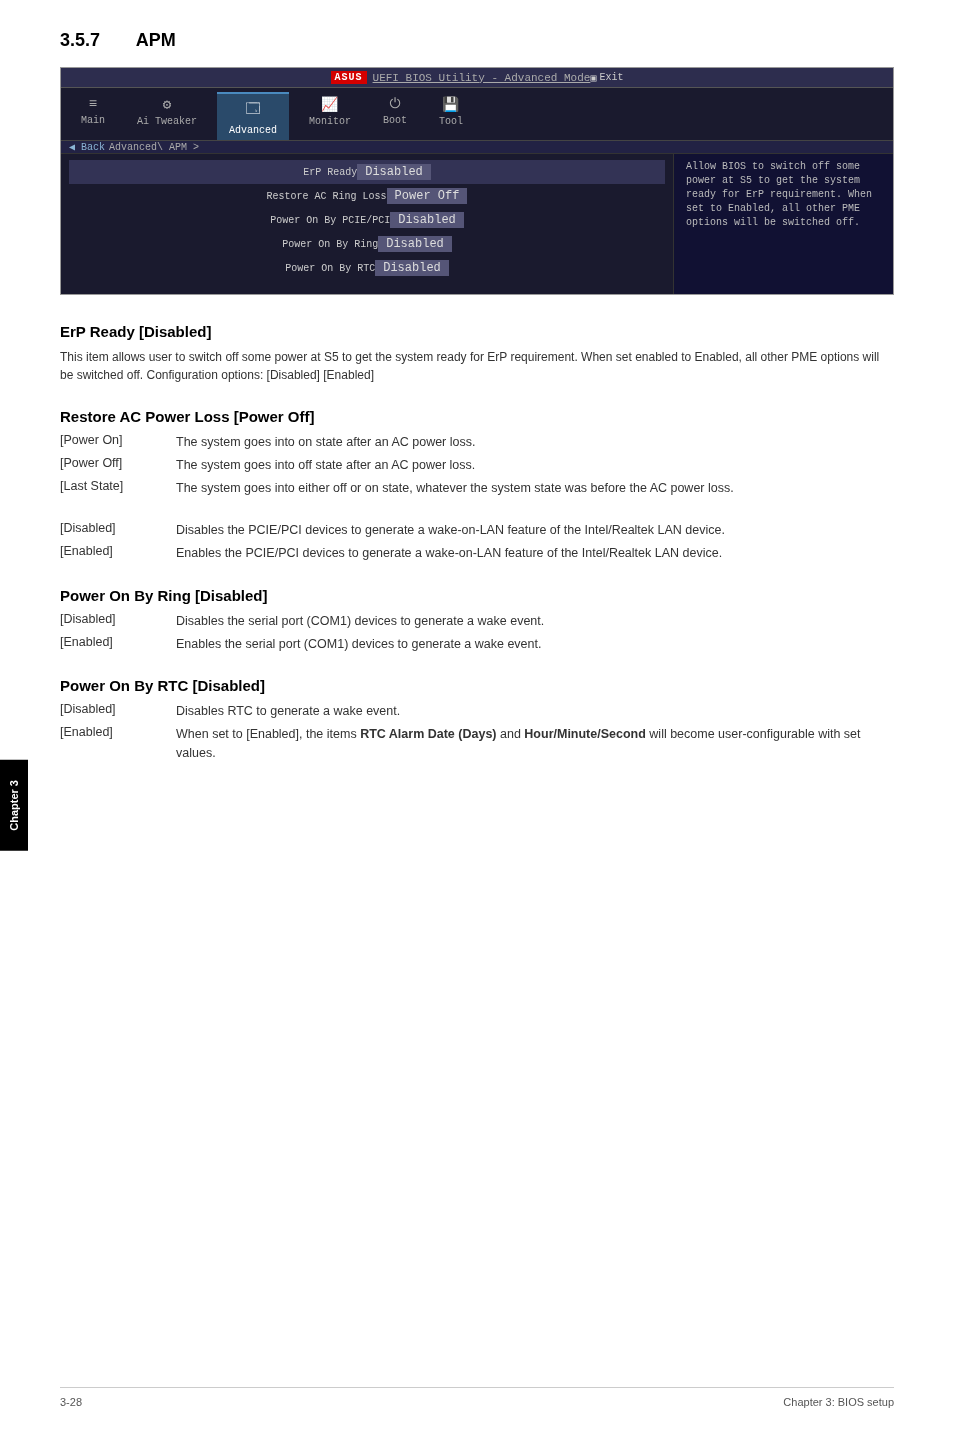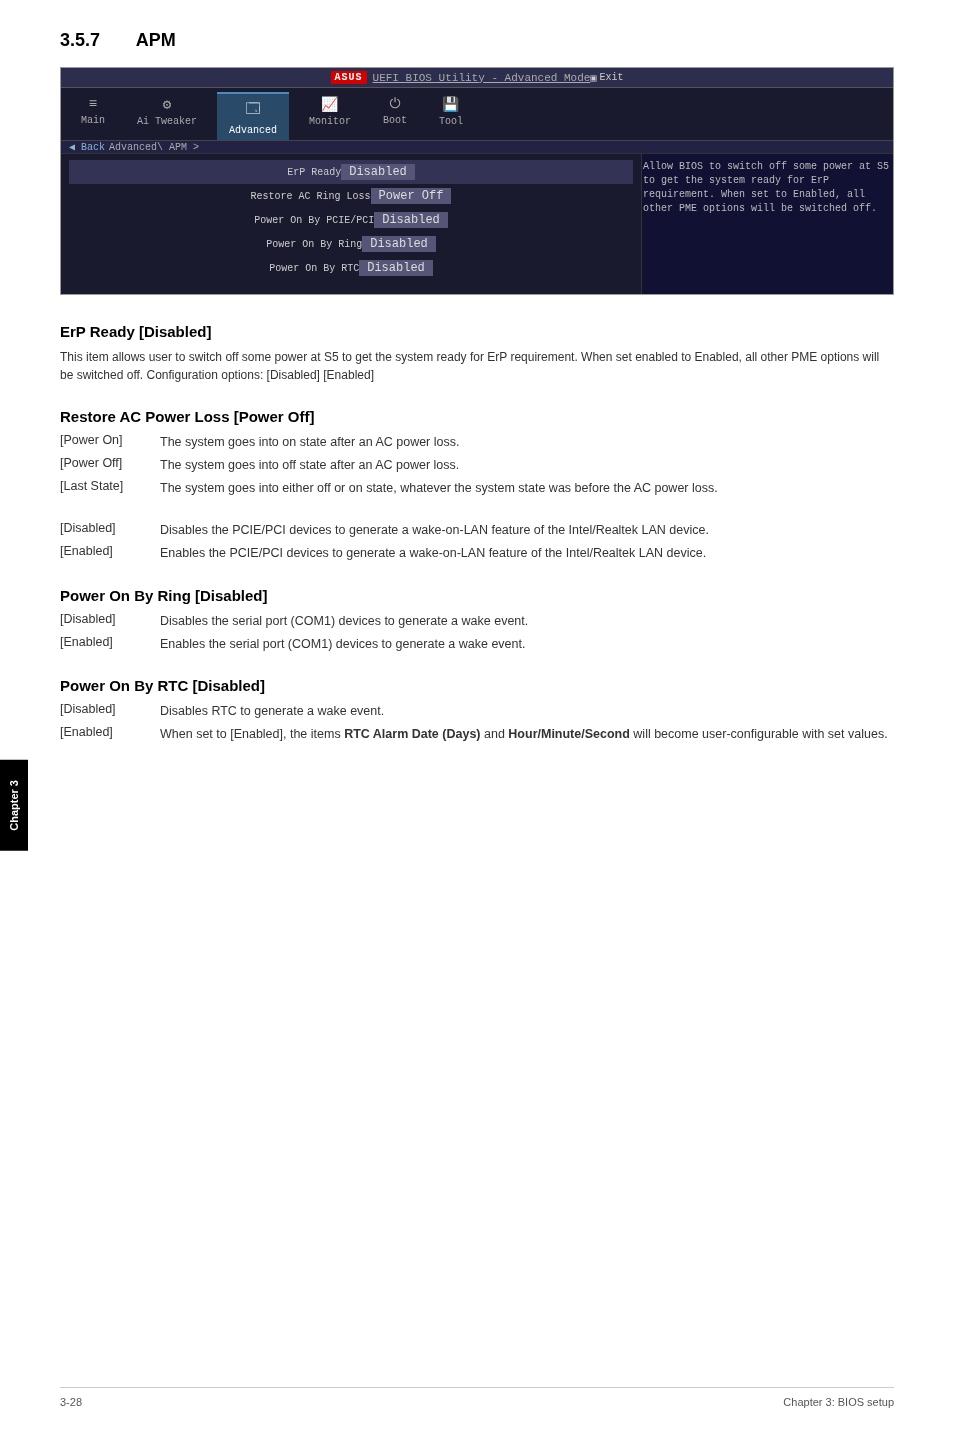--- a/index.html
+++ b/index.html
@@ -115,23 +115,23 @@
       display: flex;
       min-height: 140px;
     }
 
     .bios-left {
       flex: 1;
       padding: 6px 8px;
     }
 
     .bios-right {
-      width: 252px;
+      width: 220px;
       background: #111133;
-      padding: 6px 1px;
+      padding: 6px 12px;
       font-size: 10px;
       color: #bbb;
       border-left: 1px solid #333;
       line-height: 1.4;
     }
 
     .bios-row {
       display: flex;
       justify-content: center;
       align-items: center;
@@ -199,20 +199,21 @@
       min-width: 100px;
       font-size: 12.5px;
       color: #333;
       flex-shrink: 0;
     }
 
     .option-desc {
       font-size: 12.5px;
       color: #333;
       line-height: 1.5;
+      margin-left: 16px;
     }
 
     
     .chapter-tab {
       position: absolute;
       left: 0;
       top: 760px;
       width: 28px;
       background: #000;
       color: #fff;

